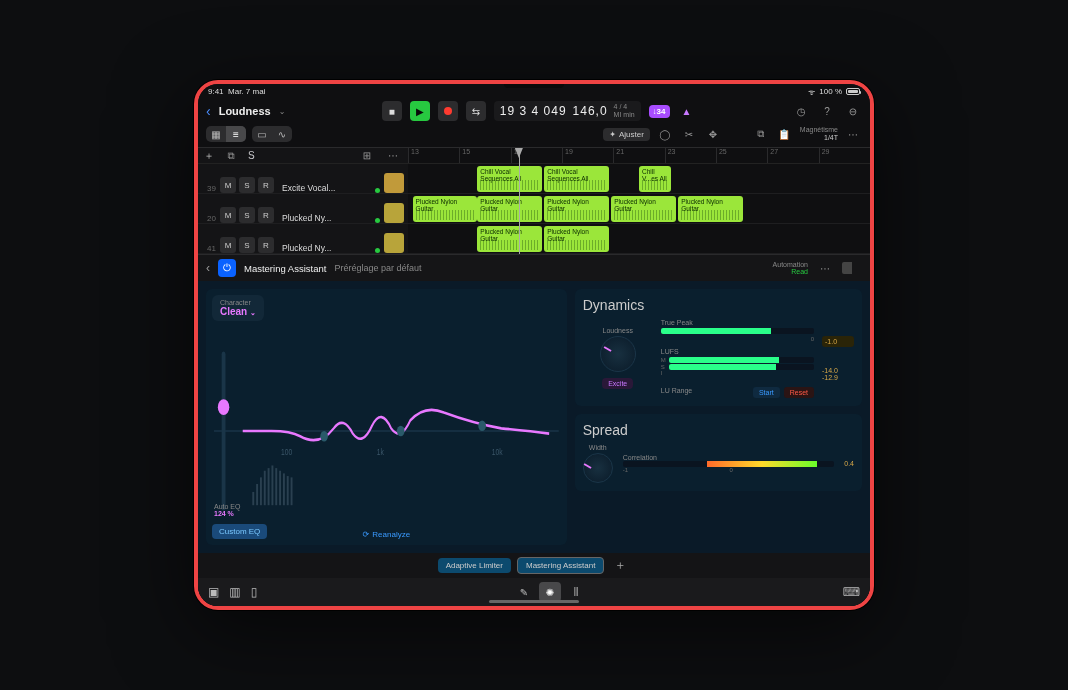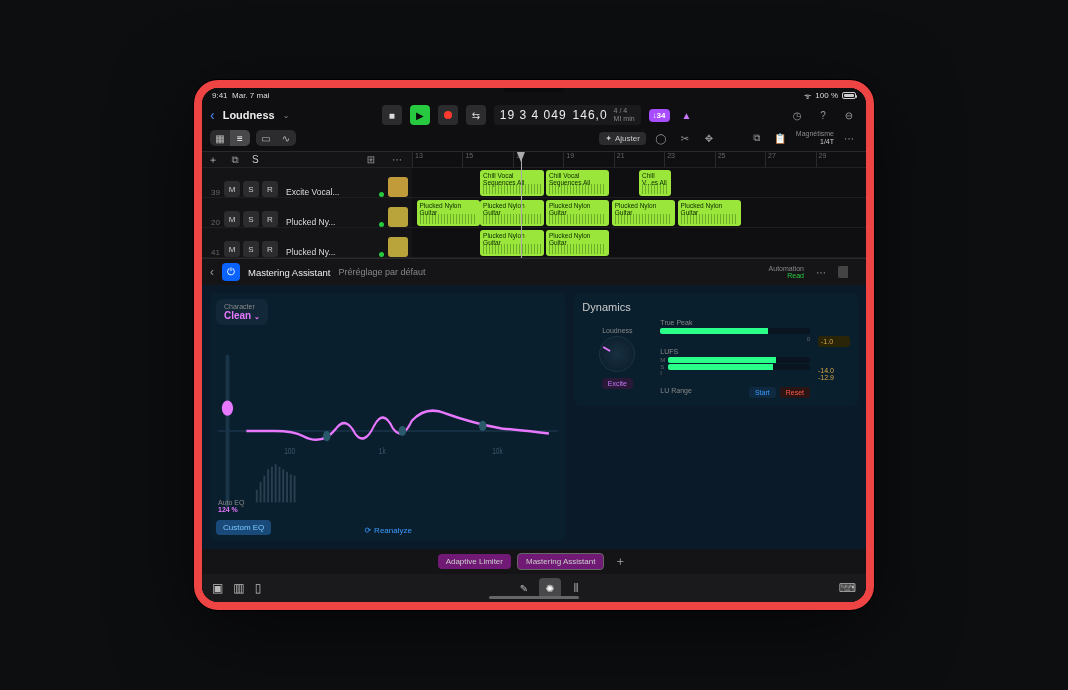--- a/index.html
+++ b/index.html
@@ -12,21 +12,21 @@
   height: 690px;
   font-family: -apple-system, "SF Pro Text", "Helvetica Neue", Arial, sans-serif;
   color: #c8c8cc;
   font-size: 10px;
 }
 .device {
   width: 680px;
   height: 530px;
   background: #1c1c1e;
   border-radius: 24px;
-  border: 8px solid #ef4444;
+  border: 4px solid #ef4444;
   box-shadow: 0 0 0 1px #000, 0 20px 80px rgba(0,0,0,.6);
   position: relative;
   overflow: hidden;
 }
 .notch {
   position: absolute;
   top: 0;
   left: 50%;
   transform: translateX(-50%);
   width: 60px;
@@ -129,21 +129,21 @@
 .eq-area{flex:1;margin-top:28px;position:relative;}
 .eq-area svg{width:100%;height:100%;}
 .auto-eq{position:absolute;bottom:28px;left:8px;font-size:7px;}
 .auto-eq .lbl{color:#888;}
 .auto-eq .val{color:#e878ff;font-weight:600;}
 .custom-eq-btn{position:absolute;bottom:6px;left:6px;background:#1a4a7a;color:#7ac8ff;padding:3px 7px;border-radius:4px;font-size:8px;cursor:pointer;}
 .reanalyze-btn{position:absolute;bottom:6px;left:50%;transform:translateX(-50%);color:#3a9aff;font-size:8px;cursor:pointer;display:flex;align-items:center;gap:3px;}
 
 .right-pane{flex:1;display:flex;flex-direction:column;gap:8px;}
 .section{background:#0a1f2e;border-radius:6px;padding:8px;}
-.sec-title{font-size:11px;color:#ccc;margin-bottom:6px;}
+.sec-title{font-size:14px;color:#ccc;margin-bottom:6px;}
 .dyn-grid{display:grid;grid-template-columns:70px 1fr 32px;gap:6px 8px;align-items:center;}
 .knob-wrap{display:flex;flex-direction:column;align-items:center;gap:2px;}
 .knob-lbl{font-size:7px;color:#888;}
 .knob{width:36px;height:36px;border-radius:50%;background:radial-gradient(circle at 50% 50%,#183040,#0a1a28);border:1px solid #1a3548;position:relative;cursor:pointer;}
 .knob::after{content:"";position:absolute;top:2px;left:50%;width:2px;height:8px;background:#e878ff;transform-origin:50% 16px;transform:translateX(-50%) rotate(-60deg);}
 .knob.sm{width:30px;height:30px;}
 .excite-btn{background:#2a1838;color:#c878ff;padding:2px 6px;border-radius:4px;font-size:7px;text-align:center;cursor:pointer;margin-top:4px;}
 .meter-block{display:flex;flex-direction:column;gap:2px;}
 .meter-lbl{font-size:7px;color:#888;}
 .meter-bar{height:6px;background:#0a1420;border-radius:2px;position:relative;overflow:hidden;}
@@ -156,21 +156,21 @@
 .small-btn.red{color:#ff5a48;background:#2a1414;}
 .sp-row{display:flex;align-items:center;gap:10px;}
 .corr-bar{flex:1;height:6px;background:#0a1420;border-radius:2px;position:relative;}
 .corr-bar .grad{position:absolute;left:40%;right:8%;top:0;bottom:0;background:linear-gradient(90deg,#ff6a2a,#ffda2a,#6aff2a);}
 .bottom-row{display:flex;gap:6px;justify-content:flex-end;margin-top:4px;padding:0 4px;}
 .bypass-btn{padding:3px 10px;border-radius:4px;background:#0f2a40;color:#7ac8ff;font-size:8px;cursor:pointer;}
 .loud-comp{padding:2px 6px;border-radius:4px;background:#3a2808;color:#ffb838;font-size:7px;text-align:center;cursor:pointer;line-height:1.1;}
 
 
 .chain-bar{display:flex;align-items:center;justify-content:center;gap:6px;padding:4px 0;background:#141416;}
-.chain-pill{padding:3px 8px;border-radius:4px;background:#701a75;font-size:8px;color:#ccc;cursor:pointer;}
+.chain-pill{padding:3px 8px;border-radius:4px;background:#0c4a6e;font-size:8px;color:#ccc;cursor:pointer;}
 .chain-pill.active{border:1px solid #666;}
 .chain-add{color:#aaa;font-size:12px;cursor:pointer;padding:0 4px;}
 
 
 .bottom-bar{display:flex;align-items:center;padding:4px 10px;gap:10px;background:#1a1a1c;}
 .bb-left,.bb-right{display:flex;gap:10px;}
 .bb-center{flex:1;display:flex;justify-content:center;gap:6px;}
 .bb-icon{color:#bbb;cursor:pointer;font-size:12px;}
 .bb-seg{display:flex;gap:4px;}
 .bb-seg .s{width:22px;height:20px;display:flex;align-items:center;justify-content:center;border-radius:4px;cursor:pointer;color:#bbb;}
@@ -435,20 +435,41 @@
             </div>
             <div>
               <div class="readout" style="background:#2a2408;padding:2px 3px;border-radius:3px;">-1.0</div>
               <div style="height:20px;"></div>
               <div class="readout">-14.0</div>
               <div class="readout">-12.9</div>
             </div>
           </div>
         </div>
 
+        <div class="section">
+          <div class="sec-title">Spread</div>
+          <div class="sp-row">
+            <div class="knob-wrap">
+              <div class="knob-lbl">Width</div>
+              <div class="knob sm"></div>
+            </div>
+            <div style="flex:1;">
+              <div class="meter-lbl">Correlation</div>
+              <div class="corr-bar">
+                  <div class="grad"></div>
+                </div>
+              <div style="display:flex;justify-content:space-between;font-size:6px;color:#666;">
+                <span>-1</span>
+                <span>0</span>
+                <span></span>
+              </div>
+            </div>
+            <div class="readout">0.4</div>
+          </div>
+        </div>
 
       </div>
     </div>
 
     <div class="chain-bar">
       <div class="chain-pill">Adaptive Limiter</div>
       <div class="chain-pill active">Mastering Assistant</div>
       <div class="chain-add">＋</div>
     </div>
 

